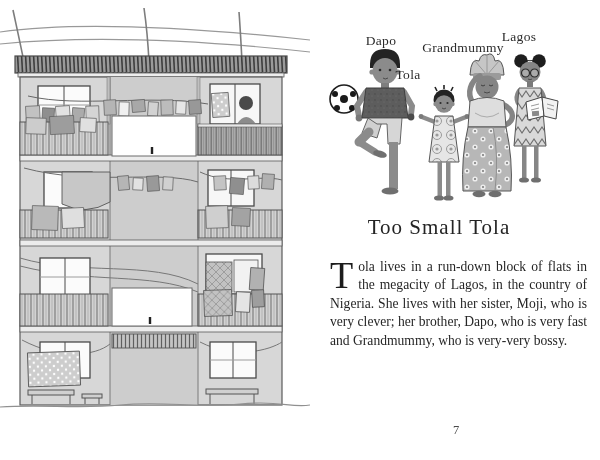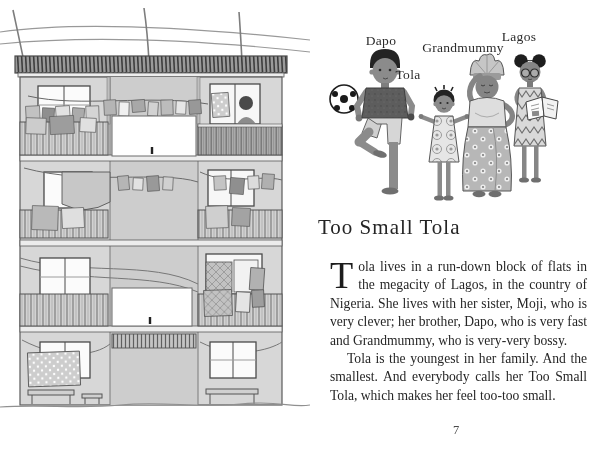--- a/index.html
+++ b/index.html
@@ -8,21 +8,21 @@
     background:#ffffff;
     font-family:"Liberation Serif", serif;
     color:#262626;
   }
   .illus{position:absolute;}
   .char-label{
     position:absolute;transform:translateX(-50%);
     font-size:13.5px;color:#2b2b2b;letter-spacing:.3px;white-space:nowrap;font-family:Liberation Serif, serif;
   }
   .title{
-    position:absolute;left:318px;top:215px;width:278px;text-align:left;
+    position:absolute;left:300px;top:215px;width:278px;text-align:center;
     font-size:21px;letter-spacing:1px;color:#242424;
   }
   .bodytext{
     position:absolute;left:330px;top:258px;width:257px;
     font-size:13.6px;line-height:18.4px;text-align:justify;color:#262626;
   }
   .bodytext p{margin:0;}
   .bodytext .p2{text-indent:17px;}
   .dropcap{
     float:left;font-size:38px;line-height:30px;padding:2px 5px 0 0;color:#1c1c1c;
@@ -358,16 +358,15 @@
 
 <span class="char-label" style="left:381px;top:33px">Dapo</span>
 <span class="char-label" style="left:408px;top:67px">Tola</span>
 <span class="char-label" style="left:463px;top:40px">Grandmummy</span>
 <span class="char-label" style="left:519px;top:29px">Lagos</span>
 
 <div class="title">Too Small Tola</div>
 
 <div class="bodytext">
   <p><span class="dropcap">T</span><span>ola lives in a run-down block of flats in the megacity of Lagos, in the country of Nigeria. She lives with her sister, Moji, who is very clever; her brother, Dapo, who is very fast and Grandmummy, who is very-very bossy.</span></p>
-  <p class="p2">Tola is the youngest in her family. And the smallest. And everybody calls her Too Small Tola, which makes her feel too-too small.</p>
 </div>
 
 <div class="pagenum">7</div>
 
 </body></html>

